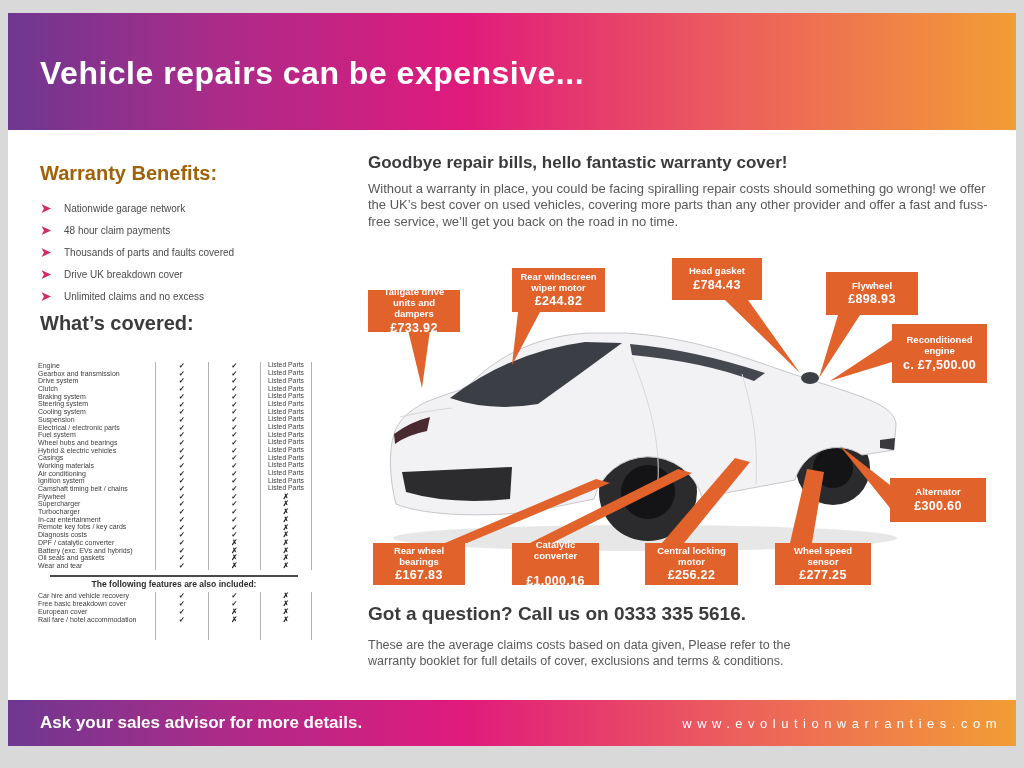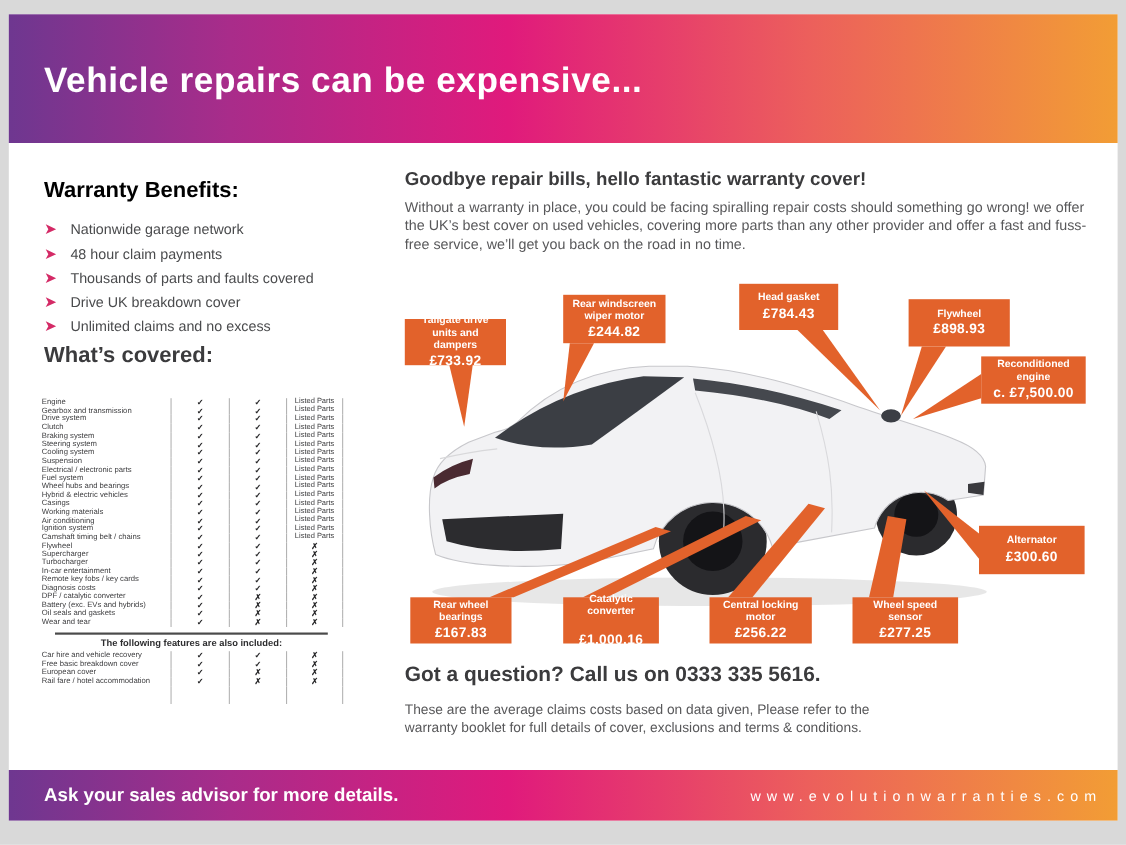--- a/index.html
+++ b/index.html
@@ -10,25 +10,25 @@
 
   
   .band { background:linear-gradient(90deg,#6e3790 0%,#a92c8a 20%,#e01a7c 45%,#ec5f5c 72%,#f29d35 100%); }
   .header-band { position:absolute; left:0; top:0; width:100%; height:117px; }
   .header-band h1 { position:absolute; left:32px; top:42px; color:#ffffff; font-size:32px; font-weight:600; letter-spacing:.5px; }
   .footer-band { position:absolute; left:0; bottom:0; width:100%; height:46px; }
   .footer-left { position:absolute; left:32px; top:13px; color:#fff; font-size:17px; font-weight:700; }
   .footer-right { position:absolute; right:14px; top:16px; color:#fff; font-size:13px; font-weight:500; letter-spacing:5.5px; }
 
   
-  .benefits-heading { position:absolute; left:32px; top:149px; font-size:20px; font-weight:700; color:#000000; }
+  .benefits-heading { position:absolute; left:32px; top:149px; font-size:20px; font-weight:700; color:#a16207; }
   .benefits-list { position:absolute; left:32px; top:184px; width:300px; }
   .benefit-item { display:flex; align-items:center; height:22px; }
   .benefit-item .chev { color:#d42a66; font-size:14px; width:24px; flex:0 0 24px; line-height:1; }
-  .benefit-item .txt { font-size:13px; color:#4a4b4d; }
+  .benefit-item .txt { font-size:10px; color:#4a4b4d; }
 
   .covered-heading { position:absolute; left:32px; top:299px; font-size:20px; font-weight:700; color:#3b3b3d; }
 
   .covered-table { position:absolute; left:28px; top:345px; width:276px; }
   .thead { display:grid; grid-template-columns:119px 53px 52px 52px; height:22px; }
   .thead .cell { margin:0 1px; display:flex; align-items:center; justify-content:center;
                  font-size:7.5px; font-weight:700; letter-spacing:.3px; }
   .thead .cell.component { background:#d23b72; color:#fff; font-size:11px; justify-content:flex-start; padding-left:7px; letter-spacing:.2px; margin-left:0; }
   .thead .cell.ultimate { background:#f5d916; color:#3f3300; }
   .thead .cell.advance { background:#1ea54a; color:#0a5c28; }
@@ -58,21 +58,21 @@
   .pointer-svg { position:absolute; left:352px; top:237px; width:650px; height:350px; }
 
   .callout { position:absolute; background:#e2622b; color:#fff; text-align:center;
              display:flex; flex-direction:column; align-items:center; justify-content:center; padding:2px 4px; }
   .callout .c-label { font-size:9.5px; font-weight:700; line-height:1.15; }
   .callout .c-price { font-size:12.5px; font-weight:700; margin-top:1px; letter-spacing:.3px; }
   .c0 { left:360px; top:277px; width:92px; height:42px; }
   .c1 { left:504px; top:255px; width:93px; height:44px; }
   .c2 { left:664px; top:245px; width:90px; height:42px;text-align:right; }
   .c3 { left:818px; top:259px; width:92px; height:43px; }
-  .c4 { left:884px; top:311px; width:95px; height:43px; }
+  .c4 { left:884px; top:311px; width:95px; height:59px; }
   .c5 { left:882px; top:465px; width:96px; height:44px; }
   .c6 { left:365px; top:530px; width:92px; height:42px; }
   .c7 { left:504px; top:530px; width:87px; height:42px;gap:12px; }
   .c8 { left:637px; top:530px; width:93px; height:42px; }
   .c9 { left:767px; top:530px; width:96px; height:42px;align-items:center; }
 
   .question-heading { position:absolute; left:360px; top:590px; font-size:19px; font-weight:700; color:#3b3b3d; }
   .question-note { position:absolute; left:360px; top:624px; width:452px; font-size:12.5px; line-height:1.3; color:#58585a; }
 </style>
 </head>

